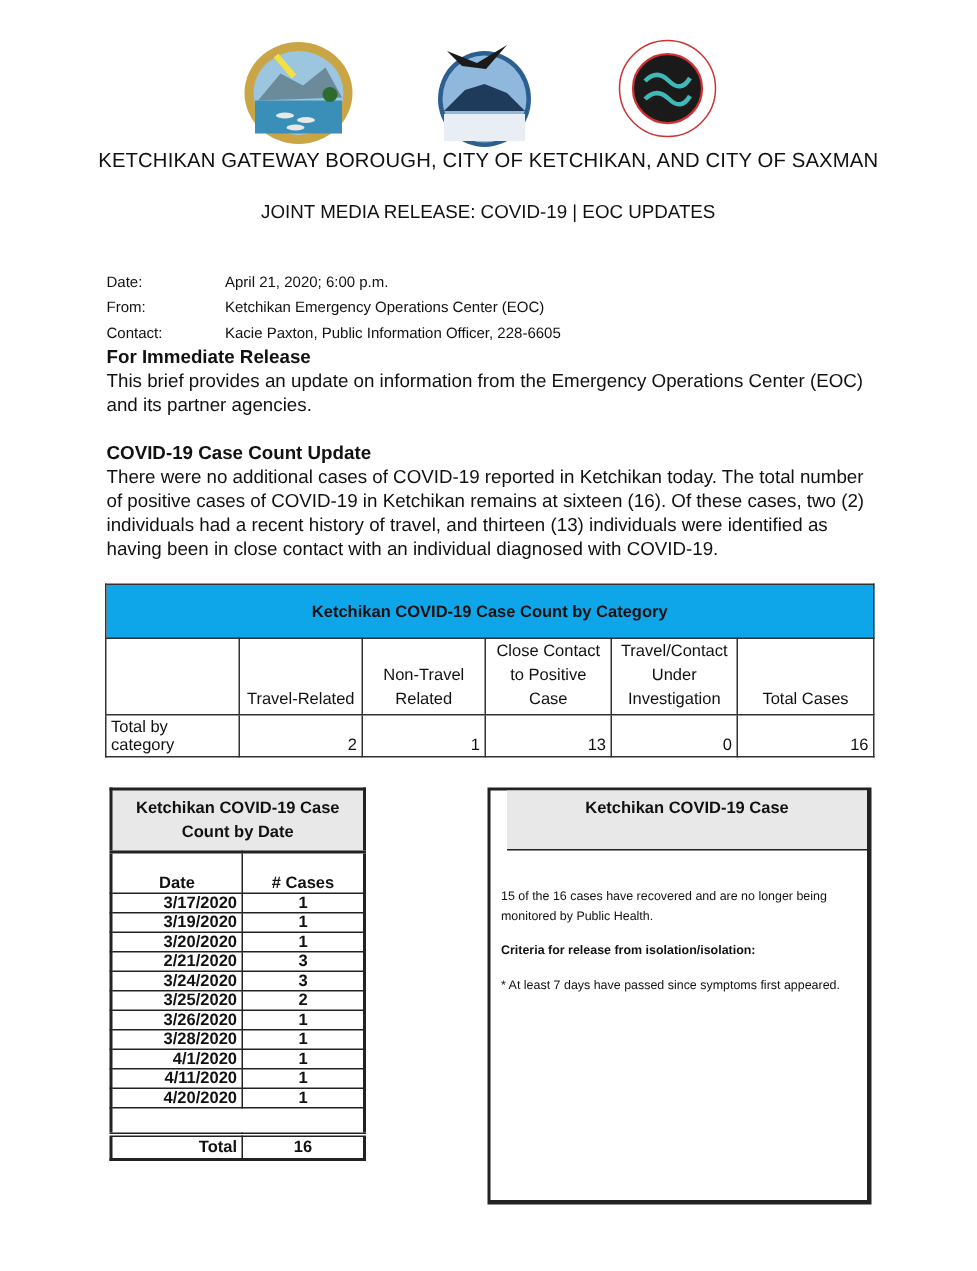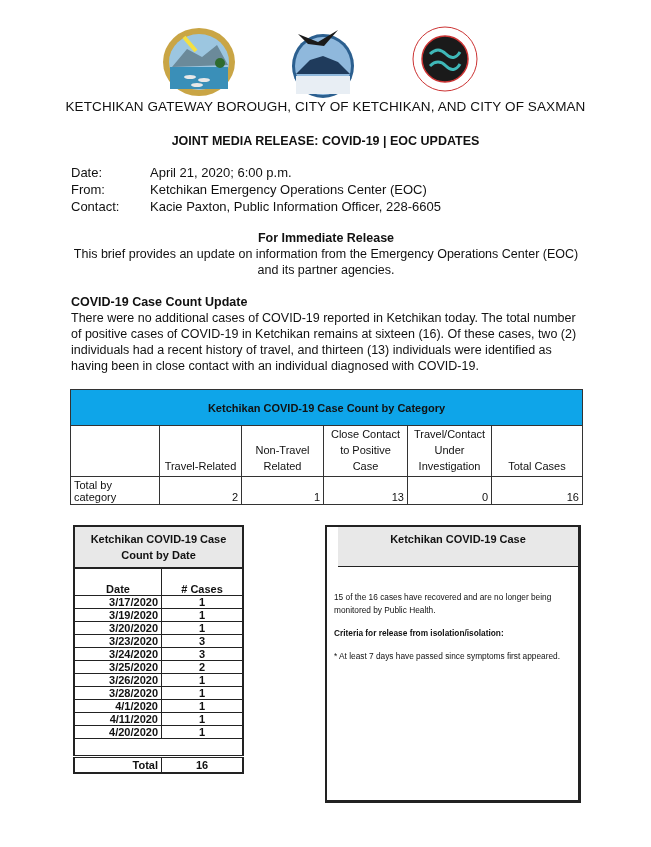--- a/index.html
+++ b/index.html
@@ -7,28 +7,28 @@
          font-family: "Liberation Sans", "DejaVu Sans", sans-serif; color: #111; }
   .logo { position: absolute; }
   .logo svg { display: block; }
   #logo-borough { left: 162px; top: 27px; }
   #logo-city { left: 288px; top: 24px; }
   #logo-saxman { left: 412px; top: 26px; }
 
   .header-title { position: absolute; top: 99px; left: 0; width: 651px; text-align: center;
                   font-size: 13.5px; letter-spacing: 0.1px; }
   .release-title { position: absolute; top: 134px; left: 0; width: 651px; text-align: center;
-                   font-size: 12.5px; font-weight: bold; }
-  .meta { position: absolute; left: 71px; top: 164px; font-size: 13px; line-height: 17px; }
+                   font-size: 12.5px; font-weight: normal; }
+  .meta { position: absolute; left: 71px; top: 180px; font-size: 10px; line-height: 17px; }
   .meta .row { display: flex; }
   .meta .lbl { width: 79px; }
   .section { position: absolute; left: 71px; width: 510px; font-size: 12.5px; line-height: 16px; }
   .section h3 { margin: 0; font-size: 12.5px; font-weight: bold; }
   .section p { margin: 0; }
-  #sec-immediate { top: 230px; text-align: center; }
+  #sec-immediate { top: 230px; }
   #sec-casecount { top: 294px; }
 
   table { border-collapse: collapse; }
   #cat-table { position: absolute; left: 70px; top: 389px; width: 513px; font-size: 11px; }
   #cat-table td, #cat-table th { border: 1px solid #333; padding: 0 3px; font-weight: normal; }
   #cat-table .tt { background: #0ea5e9; font-weight: bold; height: 35px; text-align: center; }
   #cat-table .hdr td { height: 48px; vertical-align: bottom; text-align: center; line-height: 16px; padding-bottom: 2px; }
   #cat-table .vals td { height: 26px; vertical-align: bottom; text-align: right; padding-bottom: 1px; }
   #cat-table .vals td.first { text-align: left; }
   #cat-table .hdr td.first { border-bottom: 1px solid #333; }
@@ -154,21 +154,21 @@
       </tr>
       <tr>
         <td class="d">3/19/2020</td>
         <td class="n">1</td>
       </tr>
       <tr>
         <td class="d">3/20/2020</td>
         <td class="n">1</td>
       </tr>
       <tr>
-        <td class="d">3/23/2020</td>
+        <td class="d">2/21/2020</td>
         <td class="n">3</td>
       </tr>
       <tr>
         <td class="d">3/24/2020</td>
         <td class="n">3</td>
       </tr>
       <tr>
         <td class="d">3/25/2020</td>
         <td class="n">2</td>
       </tr>

